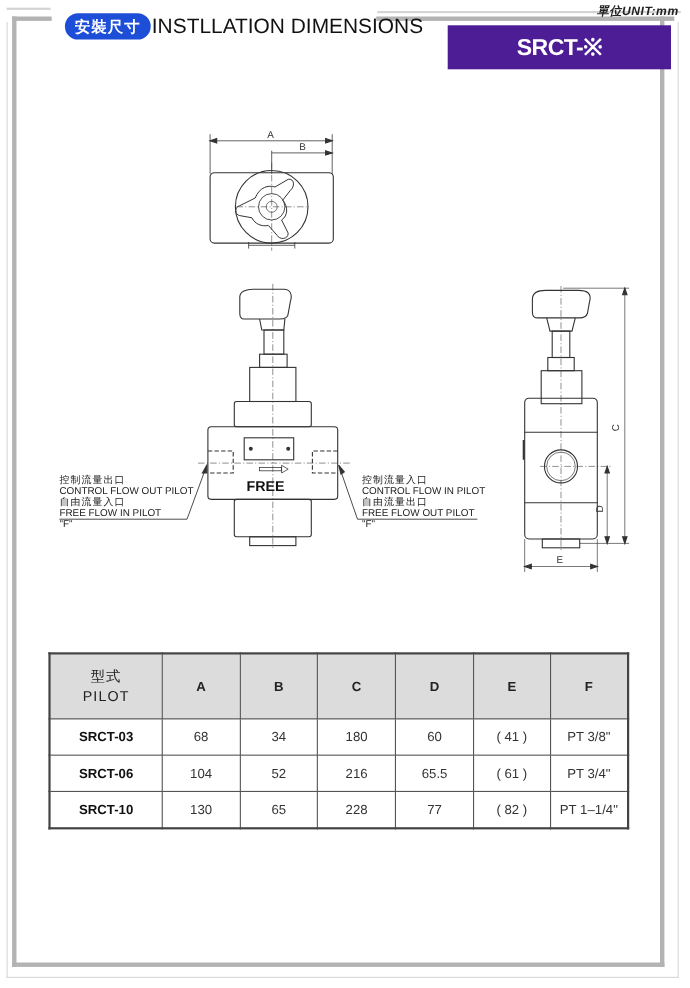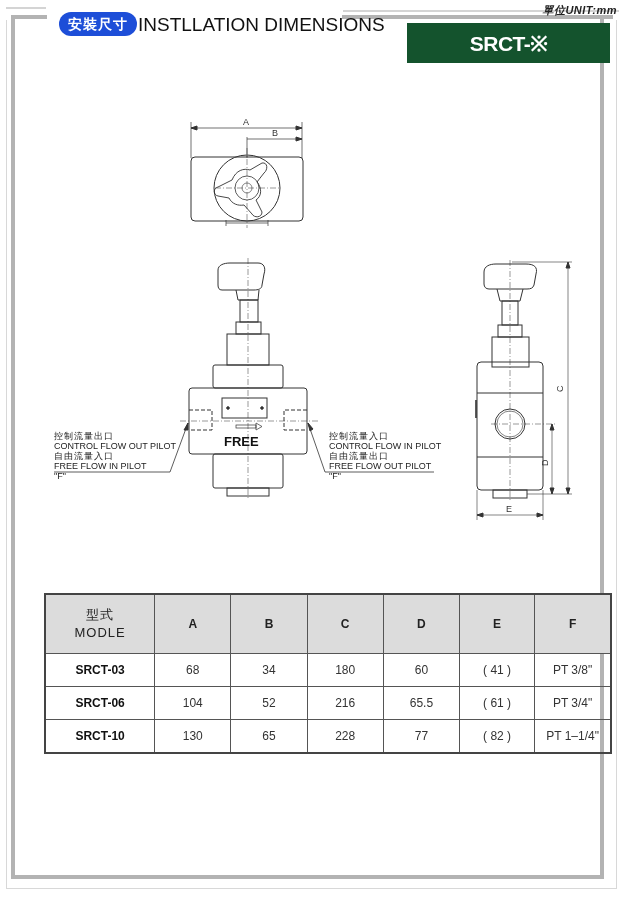--- a/index.html
+++ b/index.html
@@ -17,31 +17,31 @@
   .frame-top-right { position: absolute; left: 342px; top: 15px; width: 271px; height: 4px; background: #b3b3b3; }
   .frame-top-right-thin { position: absolute; left: 343px; top: 10px; width: 276px; height: 2px; background:#d4d4d4; }
 
   .unit { position: absolute; right: 10px; top: 3px; font-size: 11px; font-weight: bold; letter-spacing: 0.5px; color:#222;font-style:italic; }
 
   .title-badge { position: absolute; left: 59px; top: 12px; height: 24px; padding: 0 9px;
                  background: #1d4ed8; color: #fff; border-radius: 12px; font-size: 14px; font-weight: bold;
                  line-height: 24px; letter-spacing: 1px; }
   .title-en { position: absolute; left: 138px; top: 14px; font-size: 19px; font-weight: normal; color: #111; }
 
-  .model-banner { position: absolute; left: 407px; top: 23px; width: 203px; height: 40px; background: #14532d;
+  .model-banner { position: absolute; left: 407px; top: 23px; width: 203px; height: 40px; background: #4c1d95;
                   color: #fff; font-size: 21px; font-weight: bold; text-align: center; line-height: 42px;
                   font-family: "Liberation Sans", sans-serif; letter-spacing: -0.5px; }
 
   .drawing { position: absolute; left: 0; top: 0; }
 
   .lbl { position: absolute; font-size: 9px; line-height: 10px; color: #222; }
   .lbl .zh { letter-spacing: 1px; }
 
   
-  .spec-table { position: absolute; left: 44px; top: 593px; width: 568px; border-collapse: collapse;
+  .spec-table { position: absolute; left: 44px; top: 593px; width: 528px; border-collapse: collapse;
                 font-size: 12px; }
   .spec-table th, .spec-table td { border: 1px solid #555; text-align: center; padding: 0; }
   .spec-table thead th { background: #dcdcdc; height: 58px; font-weight: bold; font-size: 12px; }
   .spec-table thead th.model-head { font-weight: normal; font-size: 13px; letter-spacing: 1px; line-height: 18px; }
   .spec-table tbody td { height: 32px; color: #333; }
   .spec-table tbody td.model { font-weight: bold; color: #111; }
   .spec-table { border: 2px solid #444; }
 </style>
 </head>
 <body>
@@ -181,21 +181,21 @@
       <col style="width:73px">
       <col style="width:73px">
     <col style="width:73px">
       <col style="width:72px">
       <col style="width:73px">
   </colgroup>
   <thead>
     <tr>
       <th class="model-head">
         <div>型式</div>
-        <div>MODLE</div>
+        <div>PILOT</div>
       </th>
       <th>A</th>
       <th>B</th>
       <th>C</th>
       <th>D</th>
       <th>E</th>
       <th>F</th>
     </tr>
   </thead>
   <tbody>

